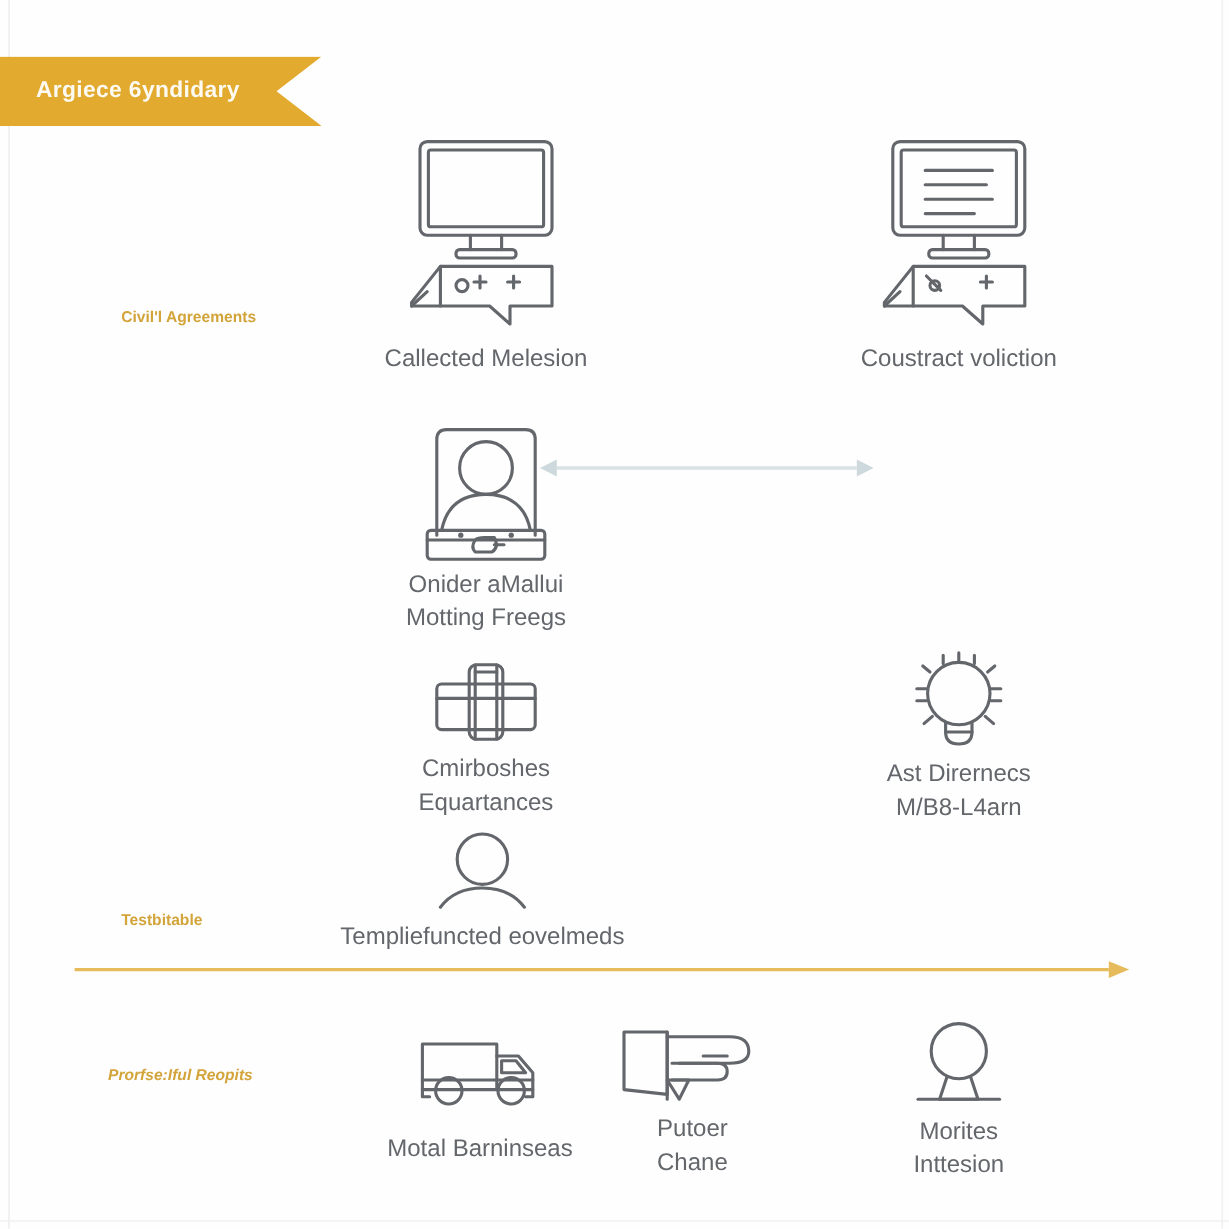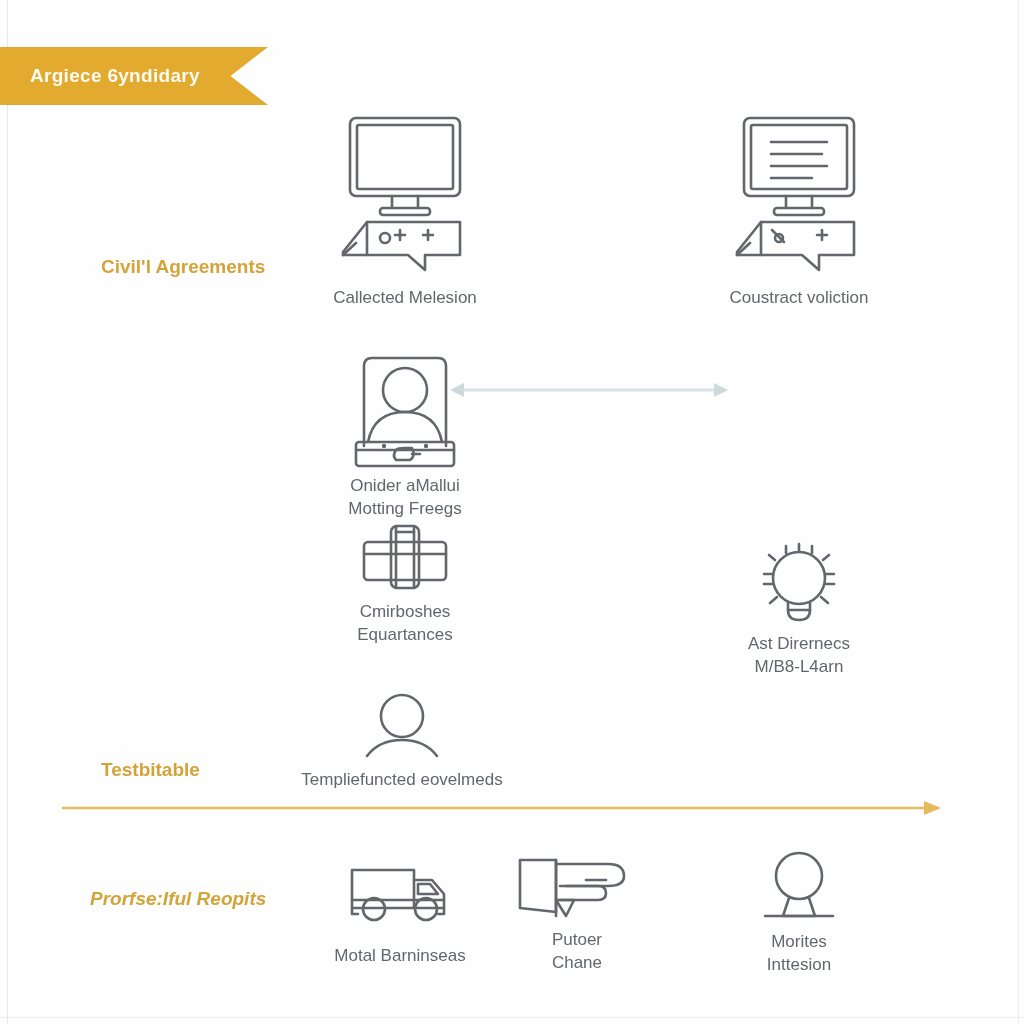--- a/index.html
+++ b/index.html
@@ -53,21 +53,21 @@
     letter-spacing: 0.3px;
     padding-left: 30px;
     box-sizing: border-box;
     clip-path: polygon(0 0, 100% 0, 86% 50%, 100% 100%, 0 100%);
   }
 
   
   .sec-label {
     position: absolute;
     color: #d2a43a;
-    font-size: 19px;
+    font-size: 13px;
     font-weight: bold;
     white-space: nowrap;
   }
   #label-civil   { left: 101px; top: 256px; }
   #label-test    { left: 101px; top: 759px; }
   #label-prof    { left: 90px;  top: 888px; font-style: italic; }
 
   
   #gold-arrow {
     position: absolute;
@@ -92,34 +92,34 @@
     display: flex;
     flex-direction: column;
     align-items: center;
   }
   .node .icon {
     display: block;
   }
   .node .cap {
     margin-top: 6px;
     color: #63666b;
-    font-size: 17px;
+    font-size: 20px;
     line-height: 1.38;
     text-align: center;
     white-space: pre-line;
   }
 
   
   #n-r1-a { left: 300px; top: 110px; width: 210px; }
   #n-r1-b { left: 694px; top: 110px; width: 210px; }
 
   #n-r2-a { left: 300px; top: 350px; width: 210px; }
   #n-r2-b { left: 694px; top: 350px; width: 210px; }
 
-  #n-r3-a { left: 300px; top: 520px; width: 210px; justify-content: center; }
+  #n-r3-a { left: 300px; top: 548px; width: 210px; justify-content: center; }
   #n-r3-b { left: 694px; top: 540px; width: 210px; }
 
   #n-r4-a { left: 272px; top: 692px; width: 260px; }
   #n-r4-b { left: 700px; top: 684px; width: 200px; }
 
   #n-r5-a { left: 300px; top: 856px; width: 200px; gap: 16px; }
   #n-r5-b { left: 487px; top: 846px; width: 180px; }
   #n-r5-c { left: 709px; top: 846px; width: 180px; }
 
   svg { display: block; }

